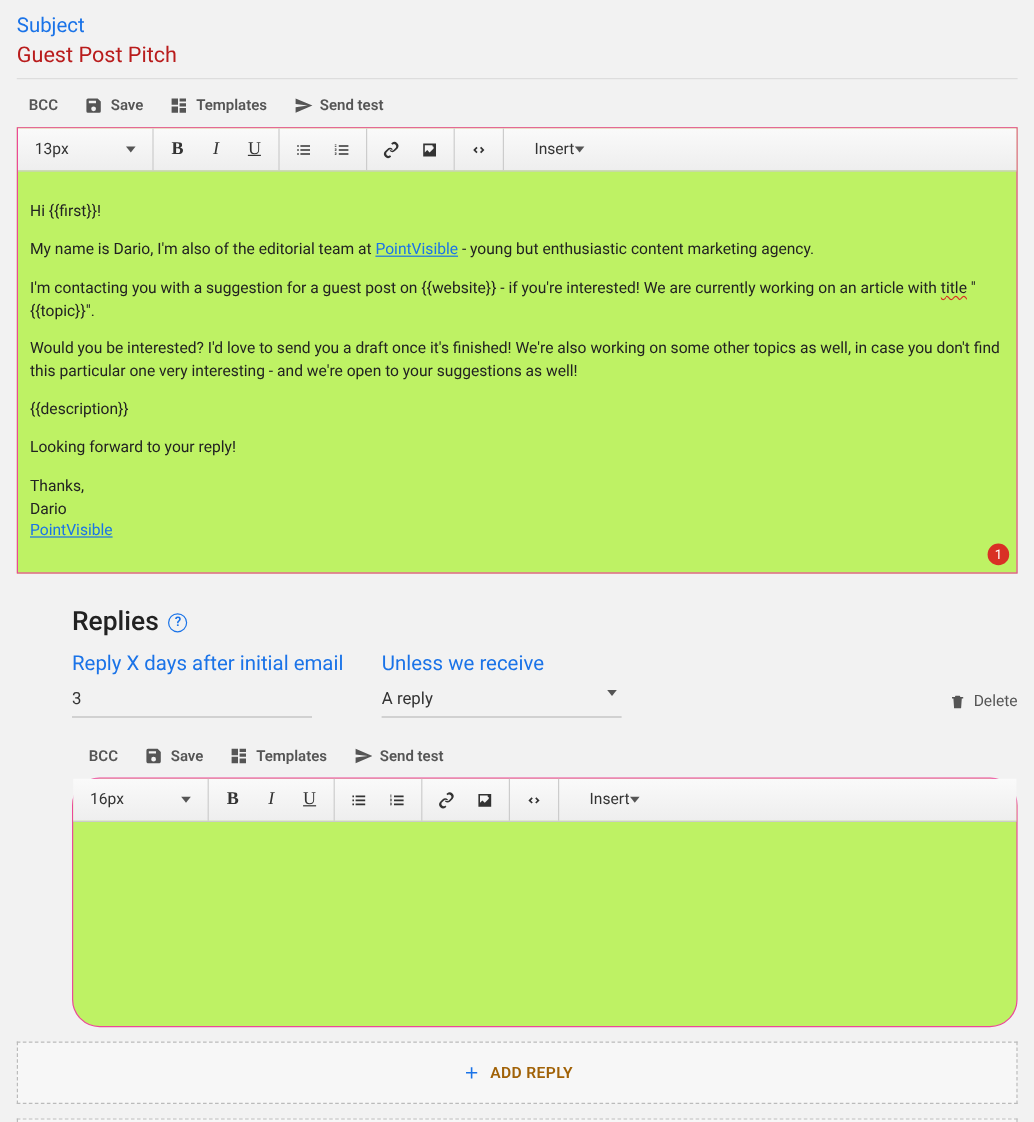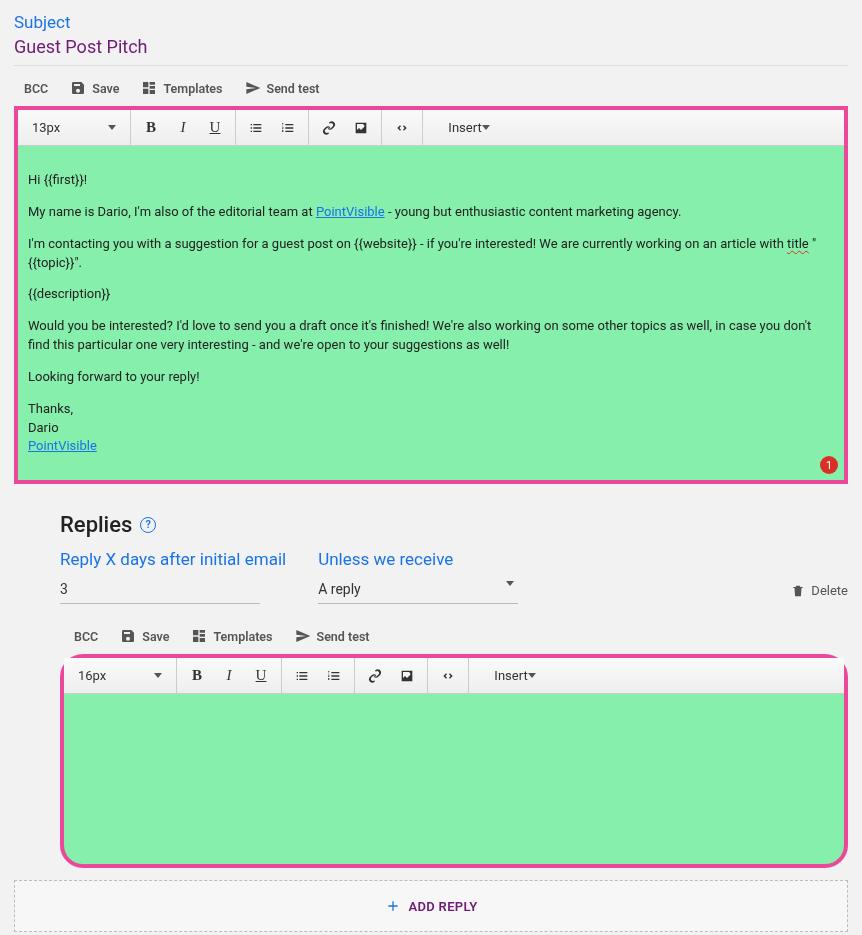--- a/index.html
+++ b/index.html
@@ -10,21 +10,21 @@
     font-family: -apple-system, BlinkMacSystemFont, "Segoe UI", Roboto, Arial, sans-serif;
     font-size: 13px;
     color: #333;
     width: 862px;
   }
   .page { padding: 0 14px 14px 14px; }
   .subject-block { padding-top: 12px; }
   .subject-label { font-size: 17px; color: #1a73e8; }
   .subject-value {
     font-size: 18px;
-    color: #701a75;
+    color: #b91c1c;
     padding: 4px 0 8px 0;
     border-bottom: 1px solid #ddd;
   }
   .action-row {
     display: flex;
     align-items: center;
     gap: 22px;
     padding: 14px 0 10px 10px;
     color: #555;
     font-size: 12.5px;
@@ -33,22 +33,22 @@
   .action-row.indented { padding-left: 60px; }
   .action-item {
     display: inline-flex;
     align-items: center;
     gap: 6px;
     cursor: pointer;
     color: #555;
   }
   .action-item svg { width: 16px; height: 16px; fill: #555; }
   .editor-box {
-    background: #86efac;
-    border: 4px solid #ec4899;
+    background: #bef264;
+    border: 1px solid #ec4899;
     position: relative;
   }
   .editor-box.indented { margin-left: 46px; border-radius: 23px; }
   .toolbar {
     display: flex;
     align-items: stretch;
     background: linear-gradient(#fafafa, #eee);
     border-bottom: 1px solid #ccc;
     height: 36px;
   }
@@ -144,21 +144,21 @@
     padding-bottom: 6px;
   }
   .delete-btn svg { width: 14px; height: 14px; fill: #555; }
   .add-row {
     margin-top: 12px;
     border: 1px dashed #bbb;
     background: #f7f7f7;
     height: 52px;
     display: flex; align-items: center; justify-content: center;
     gap: 8px;
-    color: #701a75; font-weight: 600; font-size: 13px;
+    color: #a16207; font-weight: 600; font-size: 13px;
     cursor: pointer;
     letter-spacing: 0.3px;
   }
   .add-row svg { width: 16px; height: 16px; fill: #1a73e8; }
 </style>
 </head>
 <body>
 
 <div class="page">
 
@@ -248,22 +248,22 @@
     </div>
 
     <div class="editor-body">
       <p>Hi {{first}}!</p>
       <p>
         <span>My name is Dario, I'm also of the editorial team at </span><a href="#">PointVisible</a><span> - young but enthusiastic content marketing agency.</span>
       </p>
       <p>
         <span>I'm contacting you with a suggestion for a guest post on {{website}} - if you're interested! We are currently working on an article with </span><span class="wavy">title</span><span> "{{topic}}".</span>
       </p>
+      <p>Would you be interested? I'd love to send you a draft once it's finished! We're also working on some other topics as well, in case you don't find this particular one very interesting - and we're open to your suggestions as well!</p>
       <p>{{description}}</p>
-      <p>Would you be interested? I'd love to send you a draft once it's finished! We're also working on some other topics as well, in case you don't find this particular one very interesting - and we're open to your suggestions as well!</p>
       <p>Looking forward to your reply!</p>
       <p style="margin-bottom:0">
         <span>Thanks,</span><br>
         <span>Dario</span><br>
         <a href="#">PointVisible</a>
       </p>
     </div>
     <div class="badge">1</div>
   </div>
 

